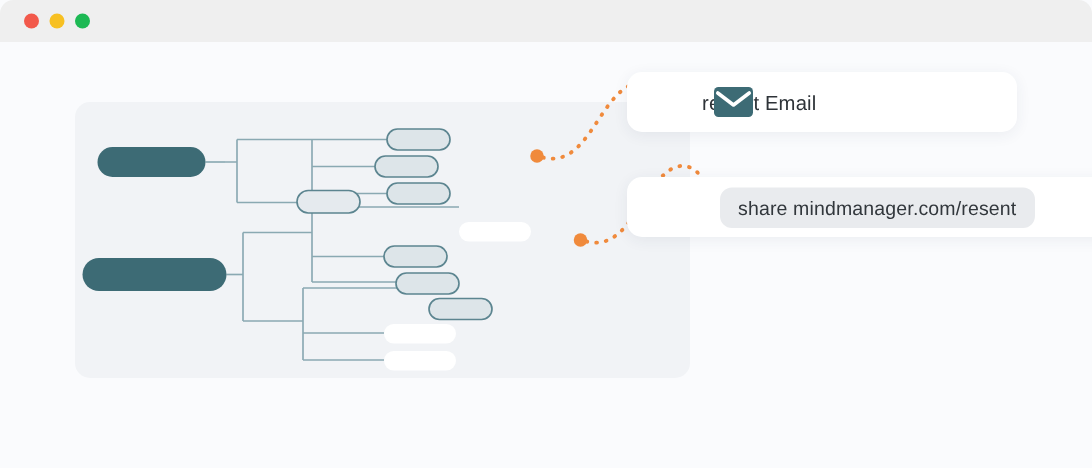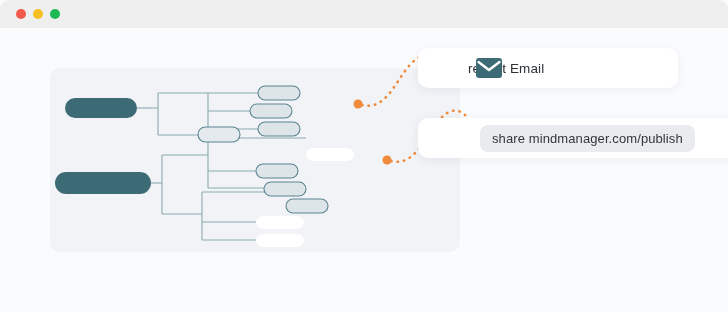--- a/index.html
+++ b/index.html
@@ -202,16 +202,16 @@
 
   <div class="action-card card-email">
     <svg class="envelope-icon" viewBox="0 0 26 20">
       <rect x="0" y="0" width="26" height="20" rx="3" fill="#3d6b75"></rect>
       <path d="M 2.5 4 L 13 12 L 23.5 4" fill="none" stroke="#ffffff" stroke-width="2.4" stroke-linecap="round" stroke-linejoin="round"></path>
     </svg>
     <span class="card-label">resent Email</span>
   </div>
 
   <div class="action-card card-share">
-    <span class="url-pill">share mindmanager.com/publish</span>
+    <span class="url-pill">share mindmanager.com/resent</span>
   </div>
 
 </div>
 
 </body></html>

